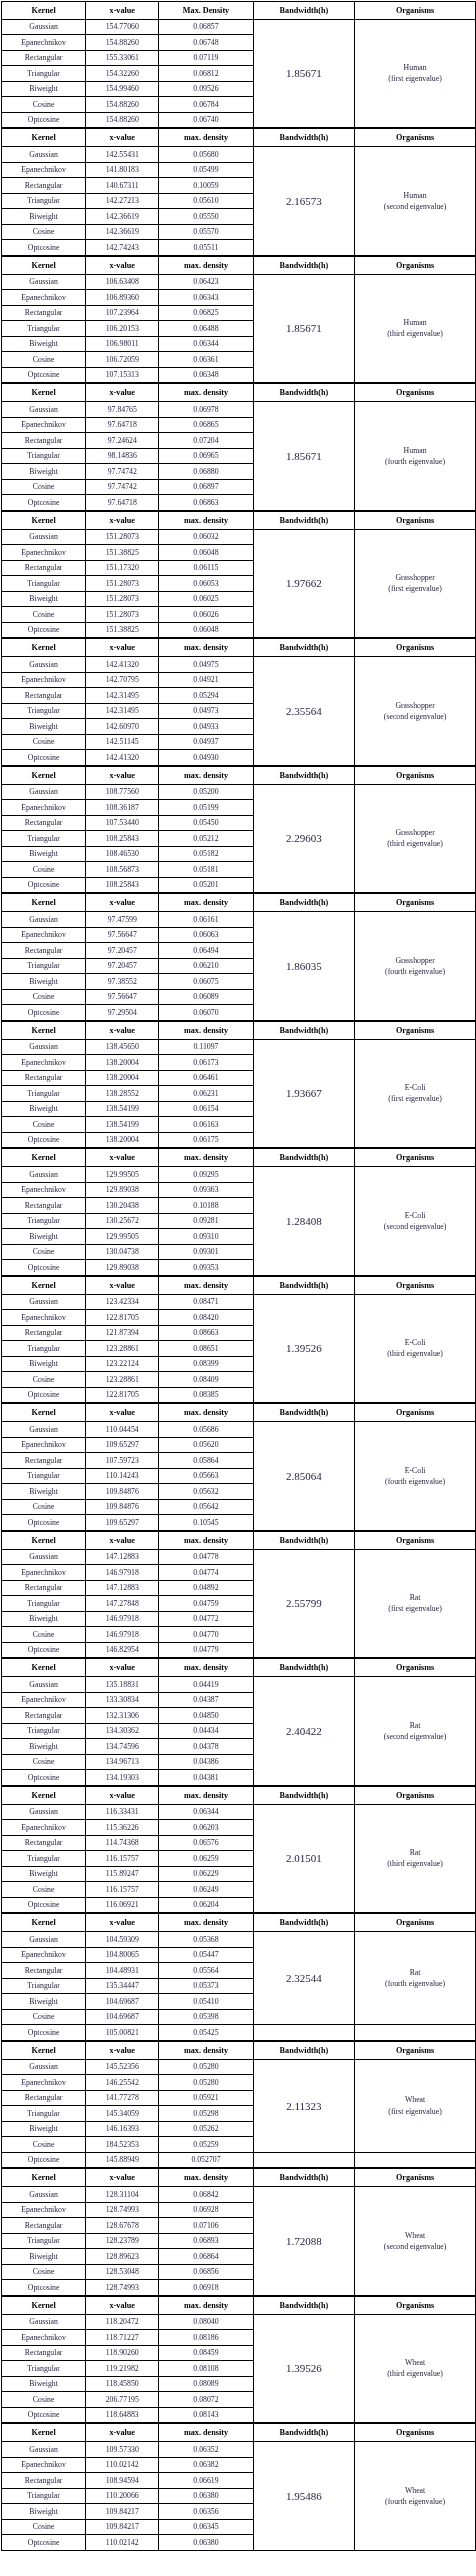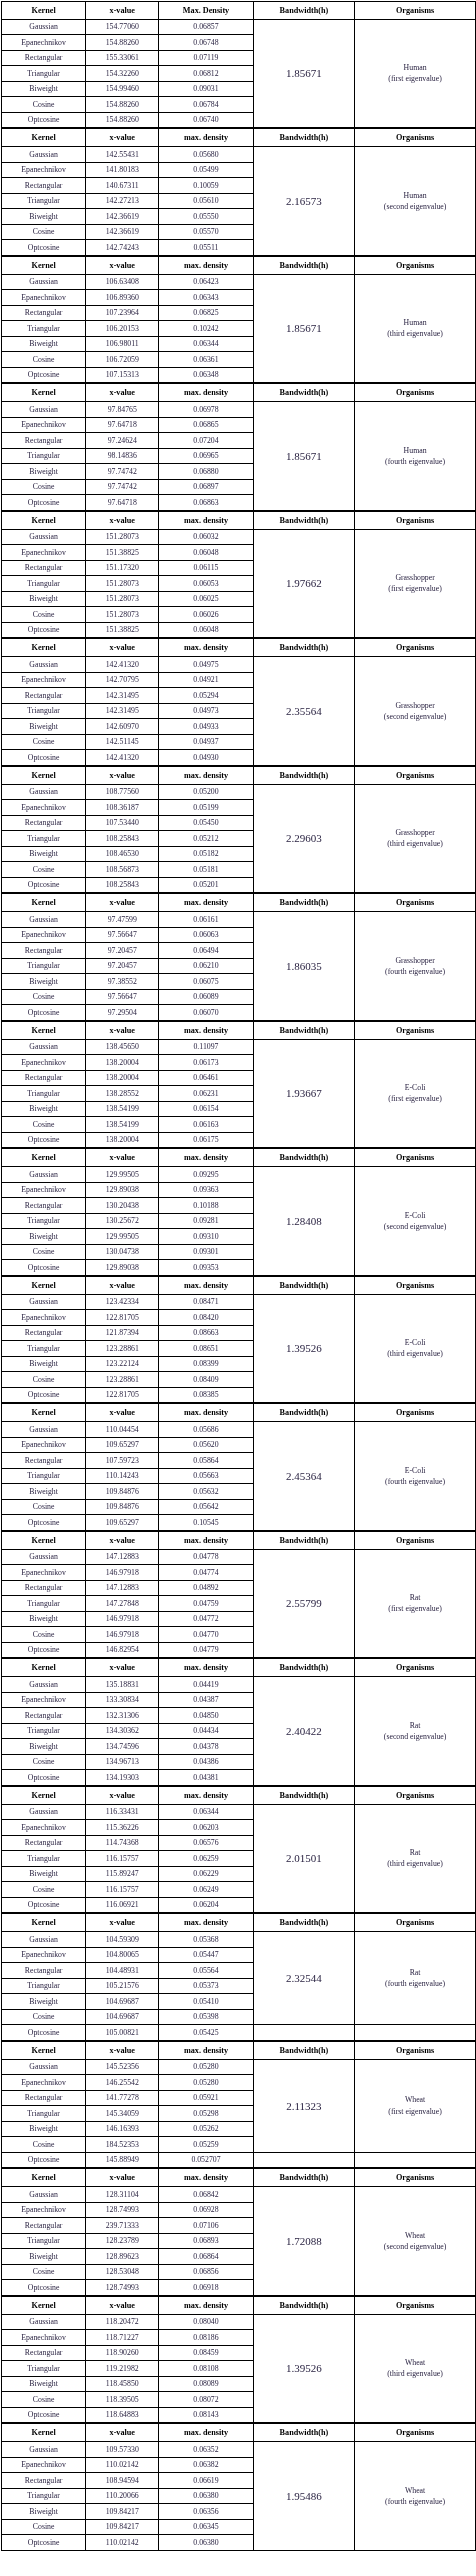--- a/index.html
+++ b/index.html
@@ -97,21 +97,21 @@
           <td>0.07119</td>
         </tr>
         <tr>
           <td>Triangular</td>
           <td>154.32260</td>
           <td>0.06812</td>
         </tr>
         <tr>
           <td>Biweight</td>
           <td>154.99460</td>
-          <td>0.09031</td>
+          <td>0.09526</td>
         </tr>
         <tr>
           <td>Cosine</td>
           <td>154.88260</td>
           <td>0.06784</td>
         </tr>
         <tr>
           <td>Optcosine</td>
           <td>154.88260</td>
           <td>0.06740</td>
@@ -216,21 +216,21 @@
           <td>0.06343</td>
         </tr>
         <tr>
           <td>Rectangular</td>
           <td>107.23964</td>
           <td>0.06825</td>
         </tr>
         <tr>
           <td>Triangular</td>
           <td>106.20153</td>
-          <td>0.10242</td>
+          <td>0.06488</td>
         </tr>
         <tr>
           <td>Biweight</td>
           <td>106.98011</td>
           <td>0.06344</td>
         </tr>
         <tr>
           <td>Cosine</td>
           <td>106.72059</td>
           <td>0.06361</td>
@@ -754,21 +754,21 @@
           <th>Bandwidth(h)</th>
           <th>Organisms</th>
         </tr>
       </thead>
       <tbody>
         <tr>
           <td>Gaussian</td>
           <td>110.04454</td>
           <td>0.05686</td>
           <td class="bandwidth-cell" rowspan="7">
-            <div class="bw-value">2.45364</div>
+            <div class="bw-value">2.85064</div>
           </td>
           <td class="organism-cell" rowspan="7">
             <div class="org-name">E-Coli</div>
             <div class="org-eigen">(fourth eigenvalue)</div>
           </td>
         </tr>
         <tr>
           <td>Epanechnikov</td>
           <td>109.65297</td>
           <td>0.05620</td>
@@ -1021,21 +1021,21 @@
           <td>104.80065</td>
           <td>0.05447</td>
         </tr>
         <tr>
           <td>Rectangular</td>
           <td>104.48931</td>
           <td>0.05564</td>
         </tr>
         <tr>
           <td>Triangular</td>
-          <td>105.21576</td>
+          <td>135.34447</td>
           <td>0.05373</td>
         </tr>
         <tr>
           <td>Biweight</td>
           <td>104.69687</td>
           <td>0.05410</td>
         </tr>
         <tr>
           <td>Cosine</td>
           <td>104.69687</td>
@@ -1144,21 +1144,21 @@
             <div class="org-eigen">(second eigenvalue)</div>
           </td>
         </tr>
         <tr>
           <td>Epanechnikov</td>
           <td>128.74993</td>
           <td>0.06928</td>
         </tr>
         <tr>
           <td>Rectangular</td>
-          <td>239.71333</td>
+          <td>128.67678</td>
           <td>0.07106</td>
         </tr>
         <tr>
           <td>Triangular</td>
           <td>128.23789</td>
           <td>0.06893</td>
         </tr>
         <tr>
           <td>Biweight</td>
           <td>128.89623</td>
@@ -1221,21 +1221,21 @@
           <td>119.21982</td>
           <td>0.08108</td>
         </tr>
         <tr>
           <td>Biweight</td>
           <td>118.45850</td>
           <td>0.08089</td>
         </tr>
         <tr>
           <td>Cosine</td>
-          <td>118.39505</td>
+          <td>206.77195</td>
           <td>0.08072</td>
         </tr>
         <tr>
           <td>Optcosine</td>
           <td>118.64883</td>
           <td>0.08143</td>
         </tr>
       </tbody>
     </table>
     <table class="section">

